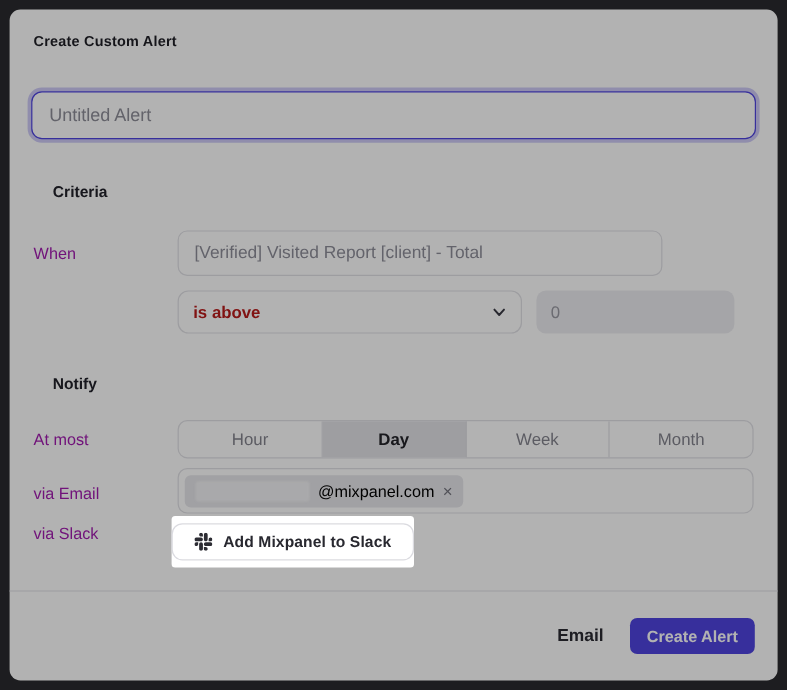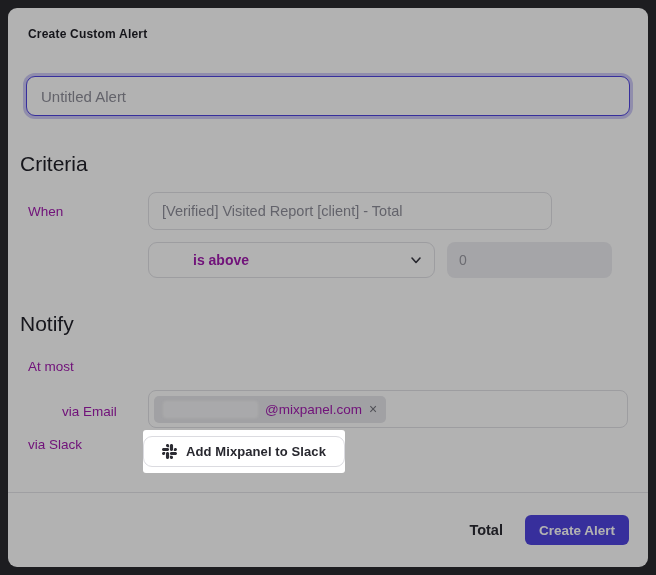--- a/index.html
+++ b/index.html
@@ -27,22 +27,22 @@
     width: 604px; height: 40px;
     border: 1px solid #4f44e0; border-radius: 9px;
     box-shadow: 0 0 0 3px rgba(79,68,224,0.28);
     background: #fff; padding: 0 14px;
     font-size: 15px; color: #2b2b33; outline: none;
     font-family: "Liberation Sans", sans-serif;
   }
   .name-input::placeholder { color: #8e8e99; }
 
   .section-heading {
-    position: absolute; left: 12px;
-    font-size: 21px; font-weight: 400; color: #22222a;
+    position: absolute; left: 36px;
+    font-size: 13px; font-weight: 700; color: #22222a;
   }
   .row-label {
     position: absolute; left: 20px;
     font-size: 13.5px; color: #a21caf;
   }
 
   .when-input {
     position: absolute; left: 140px; top: 184px;
     width: 404px; height: 38px;
     border: 1px solid #e1e1e6; border-radius: 8px;
@@ -53,21 +53,21 @@
   .when-input::placeholder { color: #8f8f9a; }
 
   .condition-select {
     position: absolute; left: 140px; top: 234px;
     width: 287px; height: 36px;
     border: 1px solid #e1e1e6; border-radius: 9px;
     background: #fff; display: flex; align-items: center;
     padding: 0 12px; cursor: pointer;
   }
   .condition-select .sel-text {
-    font-size: 14px; font-weight: 600; color: #a21caf; flex: 1; margin-left: 32px;
+    font-size: 14px; font-weight: 600; color: #b91c1c; flex: 1;
   }
   .chev { width: 12px; height: 12px; color: #3a3a44; }
   .threshold-input {
     position: absolute; left: 439px; top: 234px;
     width: 165px; height: 36px;
     border: none; border-radius: 8px; background: #ededf1;
     padding: 0 12px; font-size: 14px; color: #9a9aa3; outline: none;
     font-family: "Liberation Sans", sans-serif;
   }
   .threshold-input::placeholder { color: #9a9aa3; }
@@ -96,21 +96,21 @@
   }
   .email-chip {
     display: flex; align-items: center; gap: 7px;
     background: #e7e7eb; border-radius: 5px;
     height: 27px; padding: 0 9px;
   }
   .redacted {
     width: 95px; height: 17px; border-radius: 3px;
     background: #f3f3f5; filter: blur(1px);
   }
-  .chip-domain { font-size: 13.5px; color: #a21caf; }
+  .chip-domain { font-size: 13.5px; color: #000000; }
   .chip-remove { font-size: 14px; color: #73737d; cursor: pointer; line-height: 1; }
 
   .footer-divider {
     position: absolute; left: 0; top: 484px; width: 640px;
     border-top: 1px solid #e4e4e9;
   }
   .footer {
     position: absolute; top: 507px; right: 19px;
     display: flex; align-items: center; gap: 22px; height: 30px;
   }
@@ -171,37 +171,43 @@
         <polyline points="2,4 6,8.5 10,4" fill="none" stroke="currentColor" stroke-width="1.6" stroke-linecap="round" stroke-linejoin="round"></polyline>
       </svg>
     </div>
 
     <input class="threshold-input" type="text" placeholder="0" style="">
 
     <div class="section-heading" style="top:304px;">Notify</div>
 
     <div class="row-label" style="top:351px;">At most</div>
 
-
-    <div class="row-label" style="top:396px;margin-left:34px;">via Email</div>
+    <div class="segmented">
+      <div class="segment">Hour</div>
+      <div class="segment selected">Day</div>
+      <div class="segment">Week</div>
+      <div class="segment">Month</div>
+    </div>
+
+    <div class="row-label" style="top:396px;">via Email</div>
 
     <div class="email-field">
       <div class="email-chip">
         <span class="redacted"></span>
         <span class="chip-domain">@mixpanel.com</span>
         <span class="chip-remove">×</span>
       </div>
     </div>
 
     <div class="row-label" style="top:429px;">via Slack</div>
 
     <div class="footer-divider"></div>
 
     <div class="footer">
-      <button class="cancel-btn">Total</button>
+      <button class="cancel-btn">Email</button>
       <button class="submit-btn">Create Alert</button>
     </div>
 
   </div>
 
   <div class="dim-overlay"></div>
 
   <div class="spotlight">
     <button class="slack-btn">
       <svg class="slack-icon" viewBox="0 0 122.8 122.8" fill="#2c2c33">

